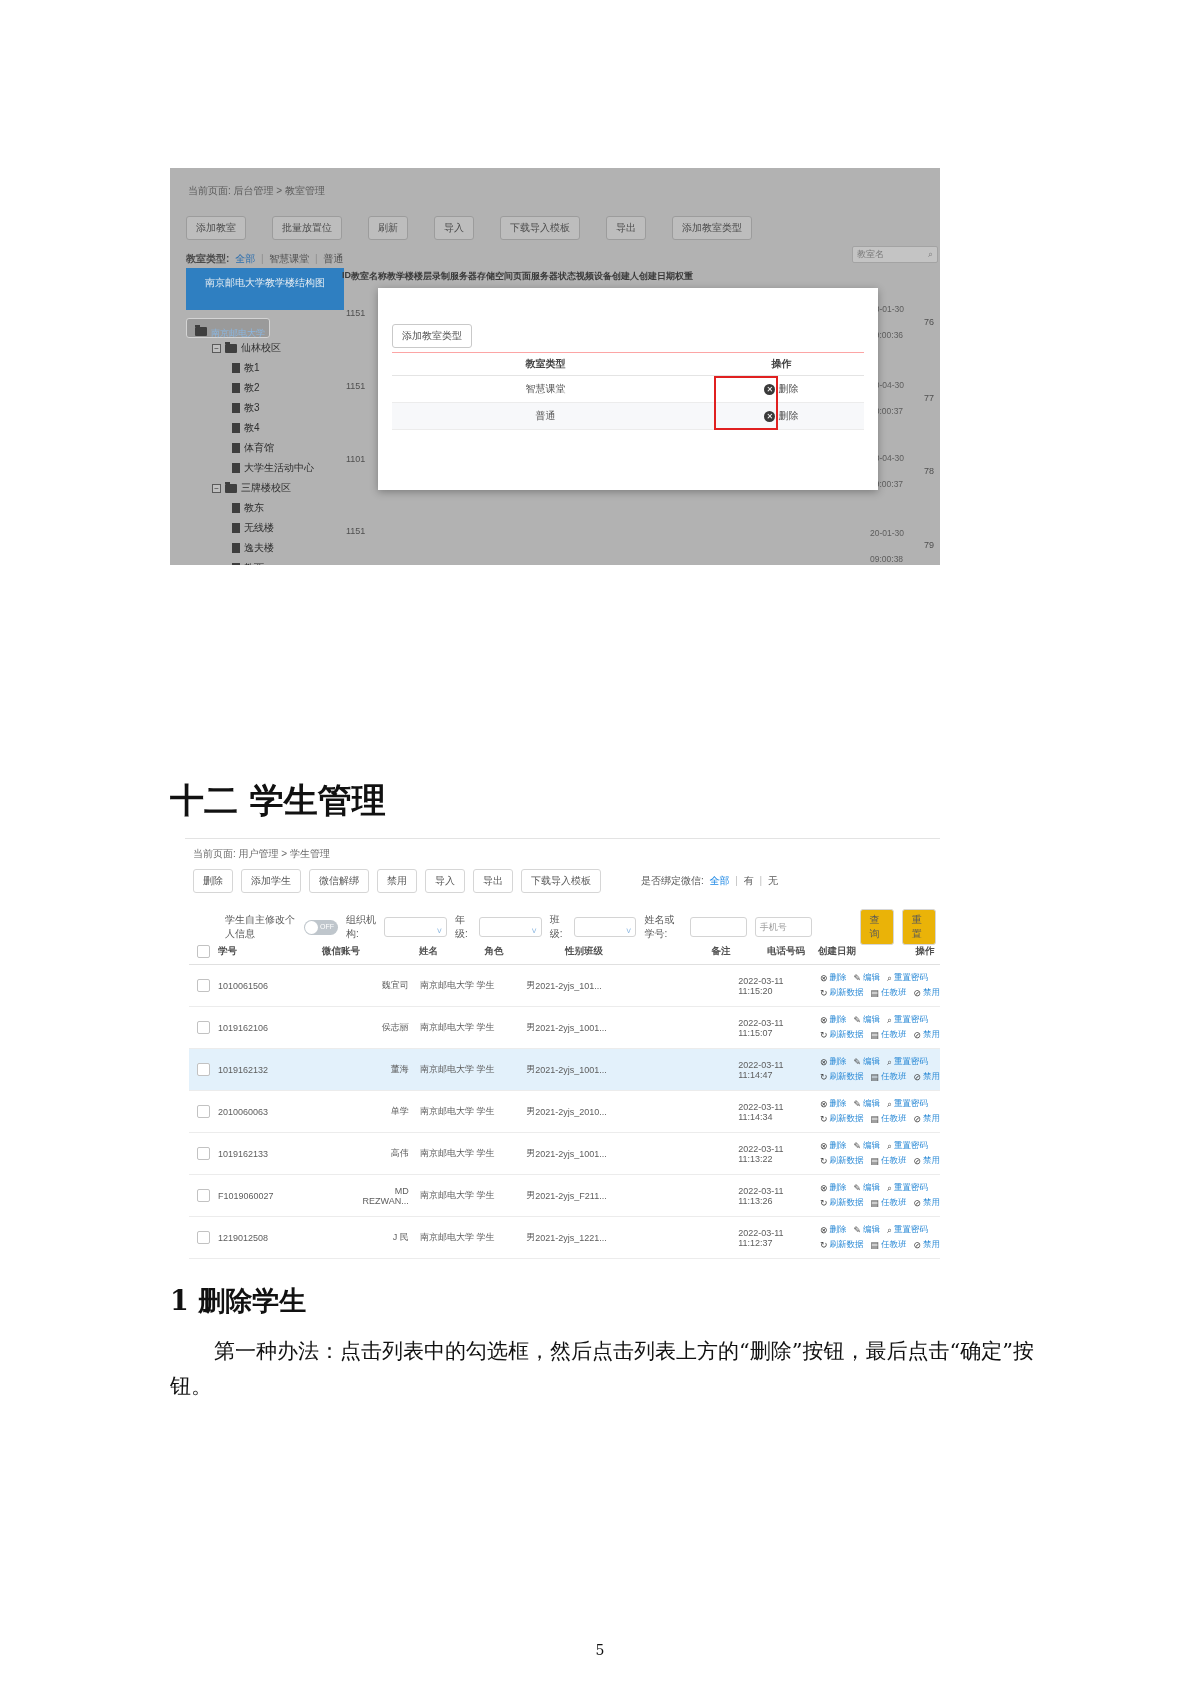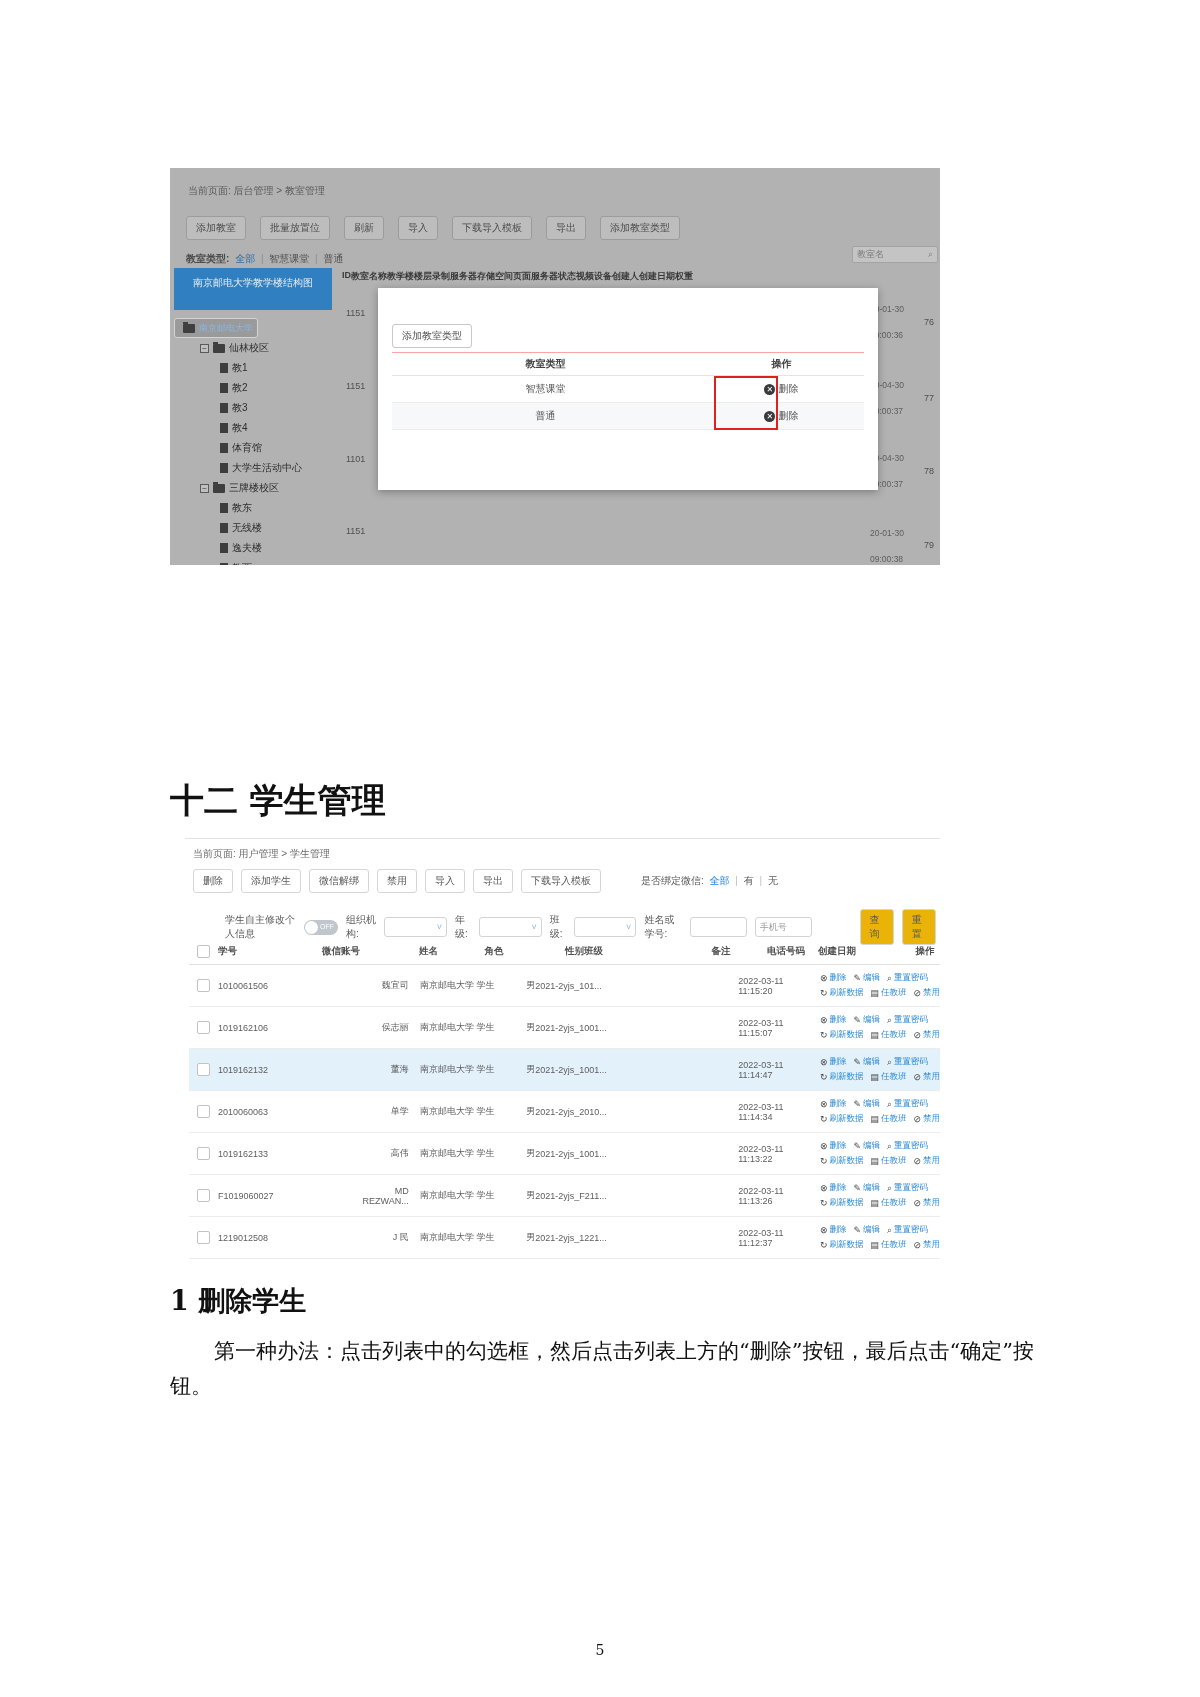--- a/index.html
+++ b/index.html
@@ -3,28 +3,28 @@
 <meta charset="utf-8">
 <style>
   * { margin:0; padding:0; box-sizing:border-box; }
   html,body { background:#ffffff; }
   body { width:1200px; height:1697px; position:relative; font-family:"Liberation Sans", sans-serif; }
   .abs { position:absolute; }
 
   
   #shot1 { left:170px; top:168px; width:770px; height:397px; background:#b2b2b2; overflow:hidden; }
   #shot1 .crumb { left:18px; top:16px; font-size:10px; color:#5c5c5c; }
-  #shot1 .toolbar { left:16px; top:48px; display:flex; gap:14px; }
+  #shot1 .toolbar { left:16px; top:48px; display:flex; gap:26px; }
   #shot1 .toolbar .btn { background:#bdbdbd; border:1px solid #9c9c9c; border-radius:3px; font-size:10px; color:#4d4d4d; padding:4px 9px; white-space:nowrap; }
   #shot1 .filterline { left:16px; top:84px; font-size:10px; color:#4a4a4a; font-weight:bold; }
   #shot1 .filterline .opt { font-weight:normal; margin:0 3px; color:#4f4f4f; }
   #shot1 .filterline .opt.active { color:#2d6fae; }
   #shot1 .filterline .sep { color:#8e8e8e; font-weight:normal; }
   #shot1 .search { right:2px; top:78px; width:86px; height:17px; background:#c4c4c4; border:1px solid #a3a3a3; border-radius:2px; font-size:9px; color:#7a7a7a; padding:2px 4px; display:flex; justify-content:space-between; align-items:center; }
-  .sb { left:4px; top:100px; width:158px; height:231px; }
+  .sb { left:16px; top:100px; width:158px; height:231px; }
   .sb-head { width:158px; height:42px; background:#2f7fc1; color:#e8eef3; font-size:10px; text-align:center; padding:9px 14px 0; line-height:12px; }
   .tree { font-size:10px; color:#2e2e2e; margin-top:8px; }
   .titem { height:20px; display:flex; align-items:center; gap:4px; padding-left:14px; }
   .titem.sel { background:#9a9a9a; }
   .titem.lv1 { padding-left:26px; }
   .titem.lv2 { padding-left:44px; }
   .exp { width:9px; height:9px; border:1px solid #5a5a5a; background:#c0c0c0; font-size:8px; line-height:7px; text-align:center; color:#333; flex:0 0 auto; }
   .ico-folder { width:12px; height:9px; background:#3f3f3f; border-radius:1px; position:relative; flex:0 0 auto; }
   .ico-folder:before { content:""; position:absolute; top:-2px; left:0; width:5px; height:2px; background:#3f3f3f; }
   .ico-file { width:8px; height:10px; background:#3d3d3d; flex:0 0 auto; margin-left:2px; }
@@ -60,21 +60,21 @@
   #shot2 .toolbar { left:8px; top:30px; display:flex; gap:8px; align-items:center; }
   #shot2 .toolbar .btn { background:#fff; border:1px solid #d6d6d6; border-radius:3px; font-size:10px; color:#595959; padding:4px 9px; white-space:nowrap; }
   .wxfilter { margin-left:32px; font-size:10px; color:#595959; white-space:nowrap; }
   .wxfilter .opt { margin:0 3px; }
   .wxfilter .opt.active { color:#1e88e5; }
   .wxfilter .sep { color:#c0c0c0; }
   .frow { left:12px; top:70px; right:4px; display:flex; align-items:center; font-size:10px; color:#595959; gap:8px; }
   .toggle { width:34px; height:15px; background:#bfc6cc; border-radius:8px; position:relative; flex:0 0 auto; }
   .toggle .knob { position:absolute; left:1px; top:1px; width:13px; height:13px; background:#fff; border-radius:50%; }
   .toggle .tlabel { position:absolute; right:4px; top:3px; font-size:7px; color:#fff; }
-  .sel { border:1px solid #d4d4d4; border-radius:3px; height:20px; width:84px; display:flex; align-items:center; justify-content:flex-end; padding:8px 4px; color:#8ab6e0; font-size:9px; background:#fff; }
+  .sel { border:1px solid #d4d4d4; border-radius:3px; height:20px; width:84px; display:flex; align-items:flex-start; justify-content:flex-end; padding:8px 4px; color:#8ab6e0; font-size:9px; background:#fff; }
   .inp { border:1px solid #d4d4d4; border-radius:3px; height:20px; width:76px; background:#fff; font-size:9px; color:#9b9b9b; padding:0 4px; display:flex; align-items:center; }
   .fbtn { border:1px solid #d6d6d6; border-radius:3px; background:#eab308; font-size:10px; color:#595959; padding:3px 9px; }
   .stable { left:4px; top:100px; right:0; }
   .srow { display:flex; align-items:center; height:42px; border-bottom:1px solid #ececec; font-size:9px; color:#5d5d5d; position:relative; }
   .srow.head { height:26px; font-weight:bold; color:#4f4f4f; font-size:9.5px; border-bottom:1px solid #e0e0e0; }
   .srow.hl { background:#e3f1fb; }
   .cb { width:13px; height:13px; border:1px solid #c2c2c2; border-radius:2px; background:#fff; margin:0 8px 0 8px; flex:0 0 auto; }
   .c-sid { width:92px; } .c-wx { width:62px; text-align:center; } .c-name { width:66px; text-align:right; }
   .c-role { width:112px; text-align:center; } .c-sex { width:34px; text-align:right; } .c-cls { width:104px; }
   .c-note { width:66px; text-align:center; } .c-tel { width:64px; text-align:center; } .c-date { width:92px; }

